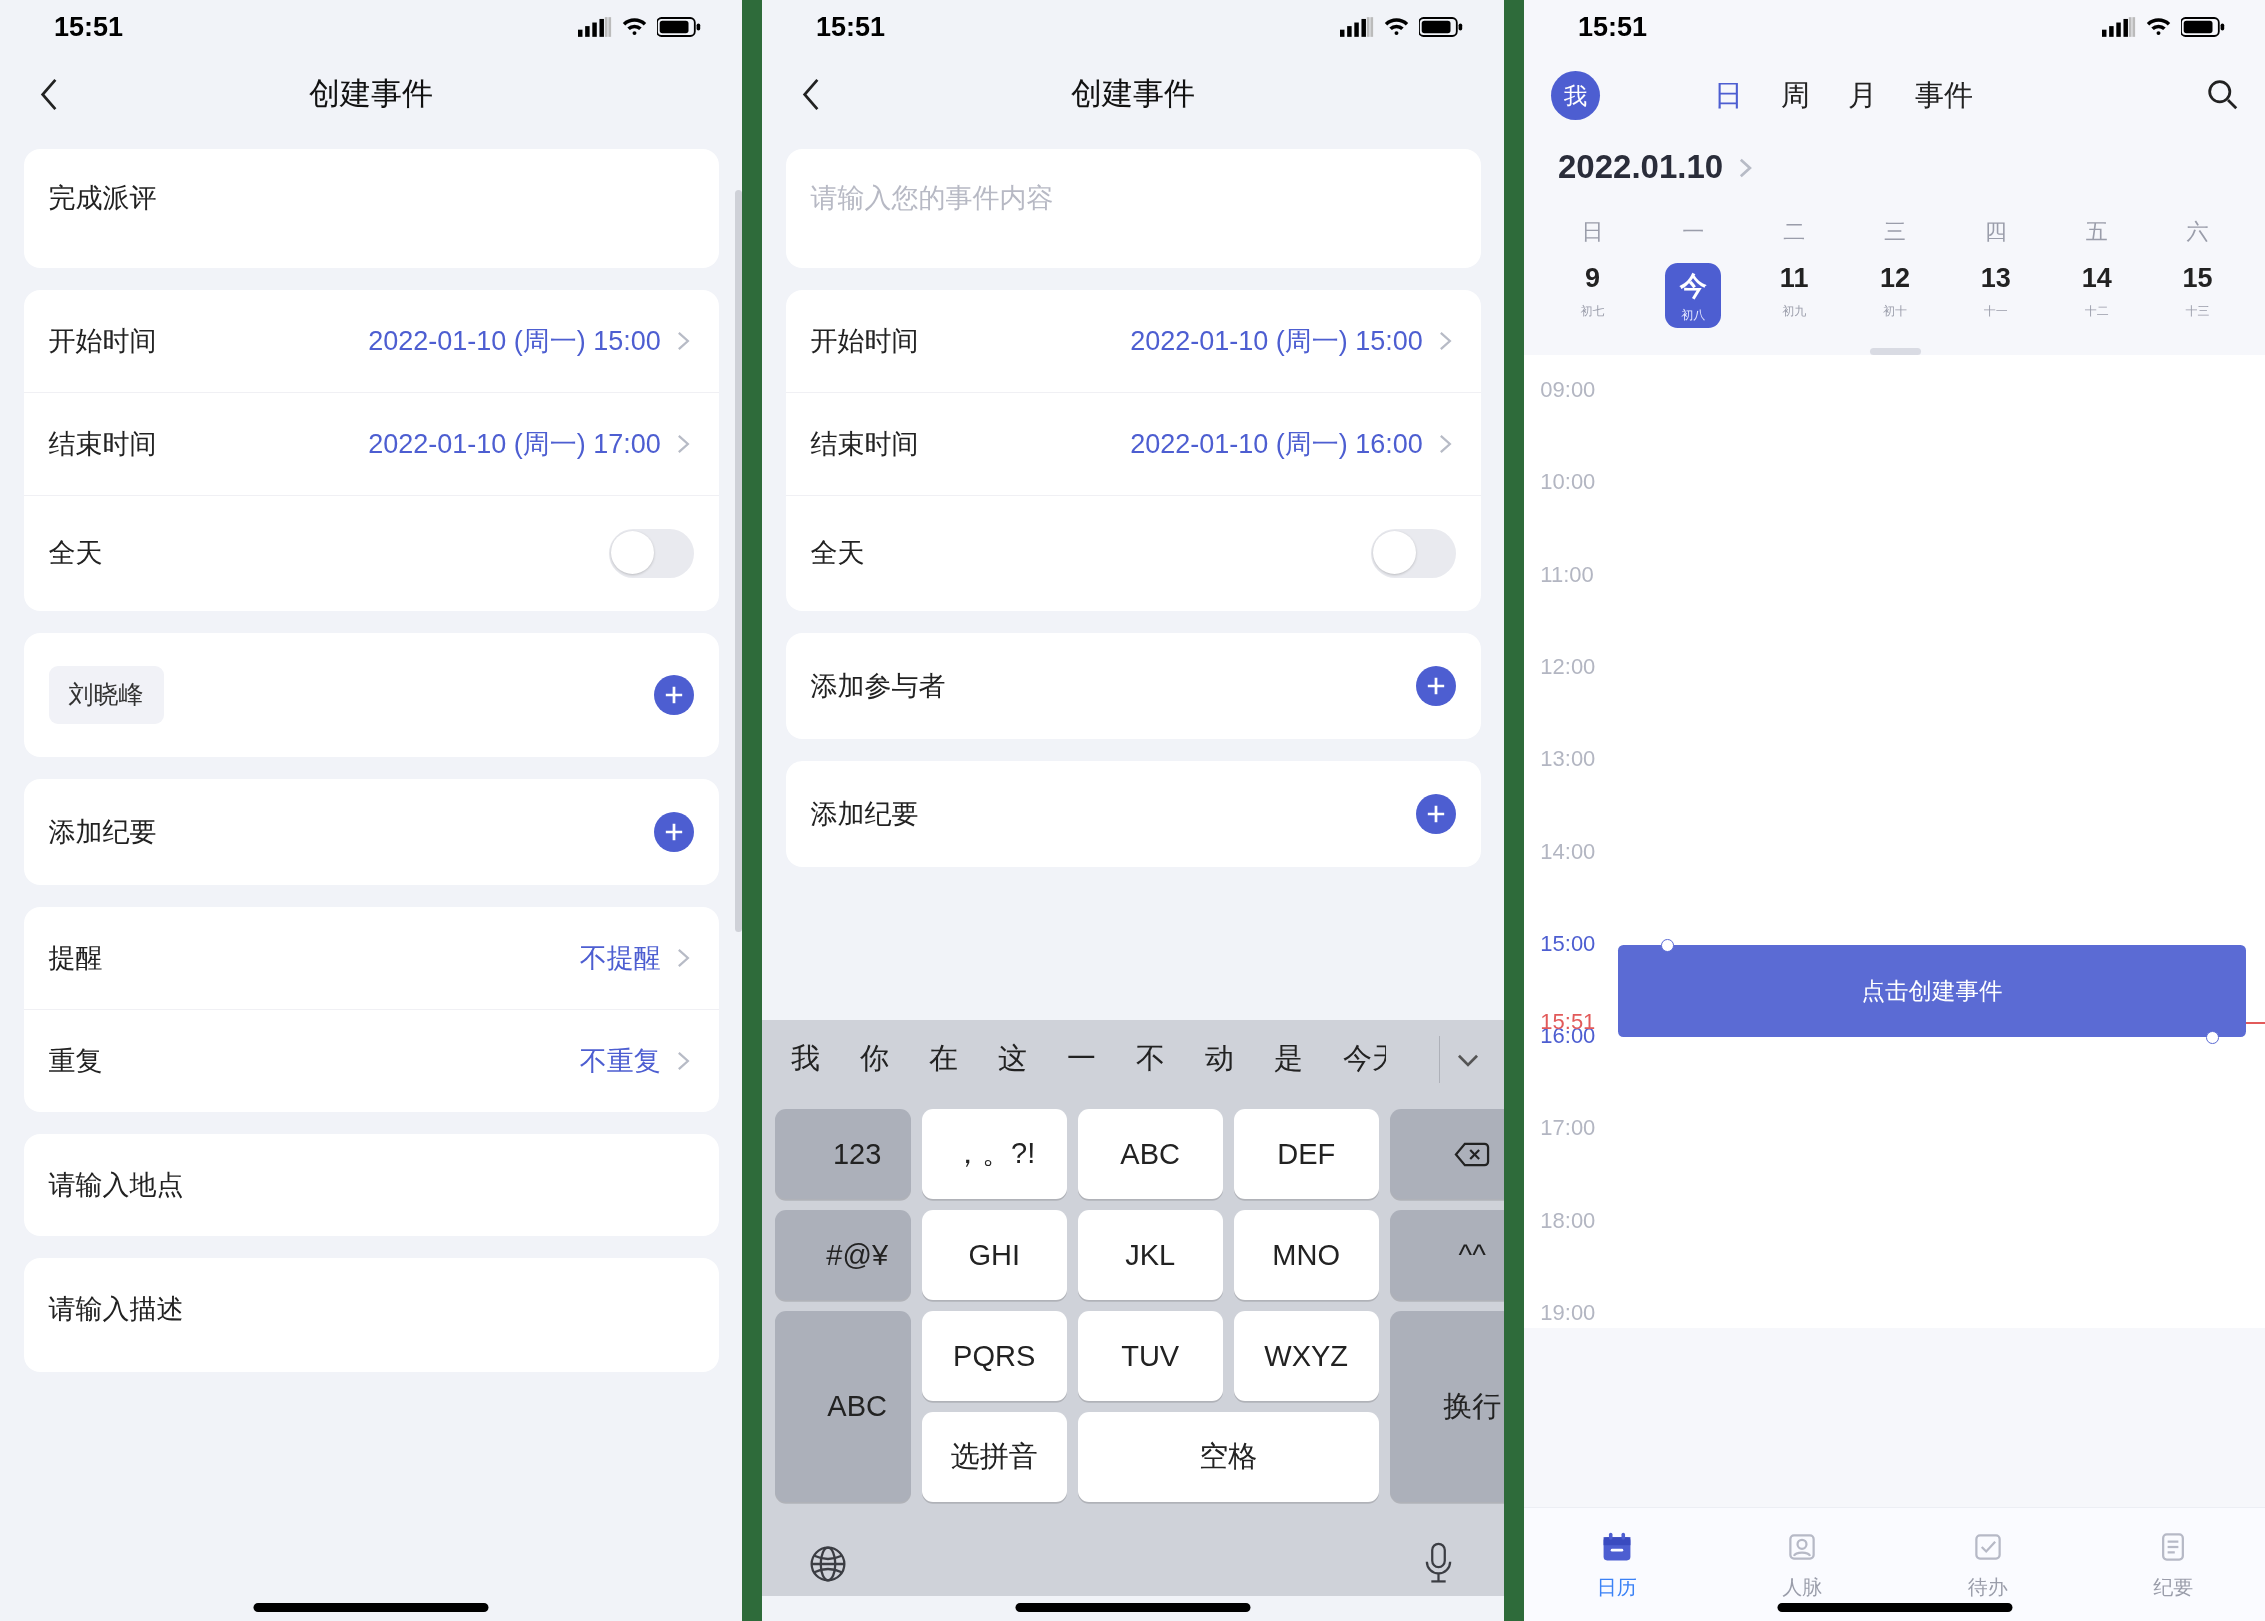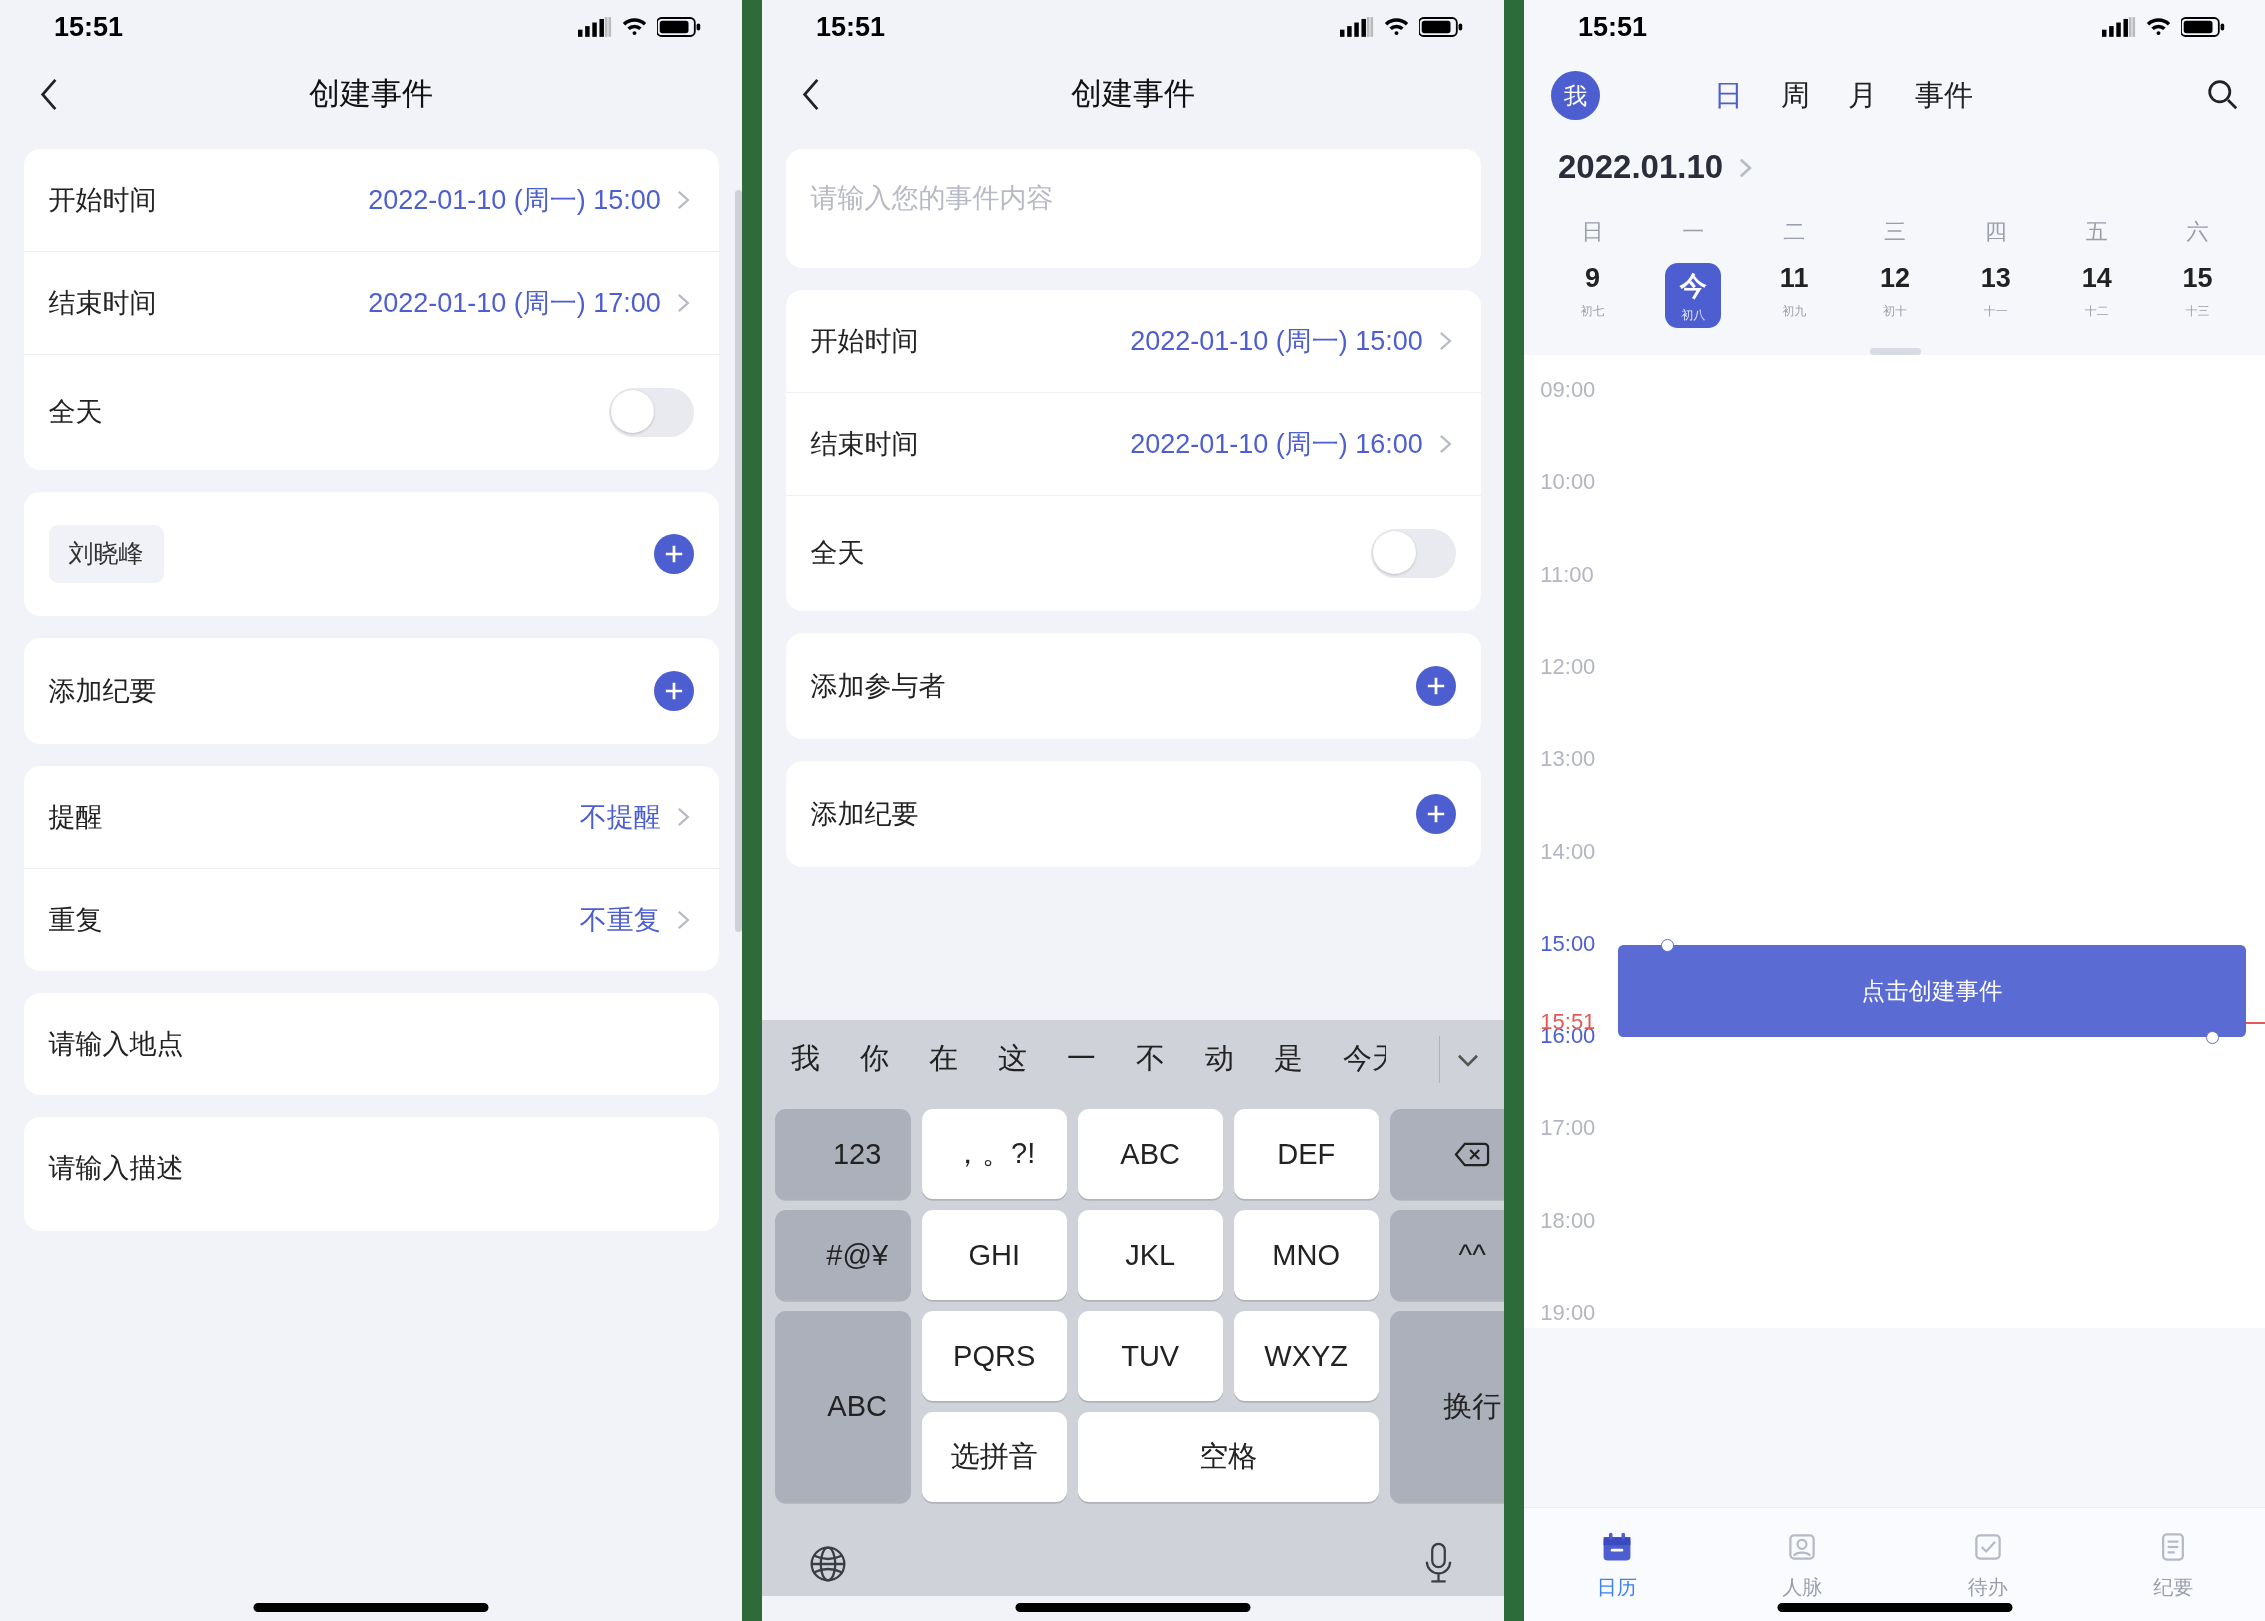--- a/index.html
+++ b/index.html
@@ -256,20 +256,23 @@
 
   <div class="nav">
     <div class="back">
       <svg width="20" height="33" viewBox="0 0 22 36">
           <polyline points="18,2 4,18 18,34" fill="none" stroke="#222" stroke-width="3"></polyline>
         </svg>
     </div>
     <div class="nav-title">创建事件</div>
   </div>
 
+  <div class="card input-card">
+    <div class="eventtext">完成派评</div>
+  </div>
 
   <div class="card">
     <div class="row">
       <span class="label">开始时间</span>
       <span class="val">
         <span>2022-01-10 (周一) 15:00</span>
         <span class="chevr">
             <svg width="12.7" height="20" viewBox="0 0 14 22">
               <polyline points="2,2 12,11 2,20" fill="none" stroke="#b7bbc6" stroke-width="2.5"></polyline>
             </svg>

